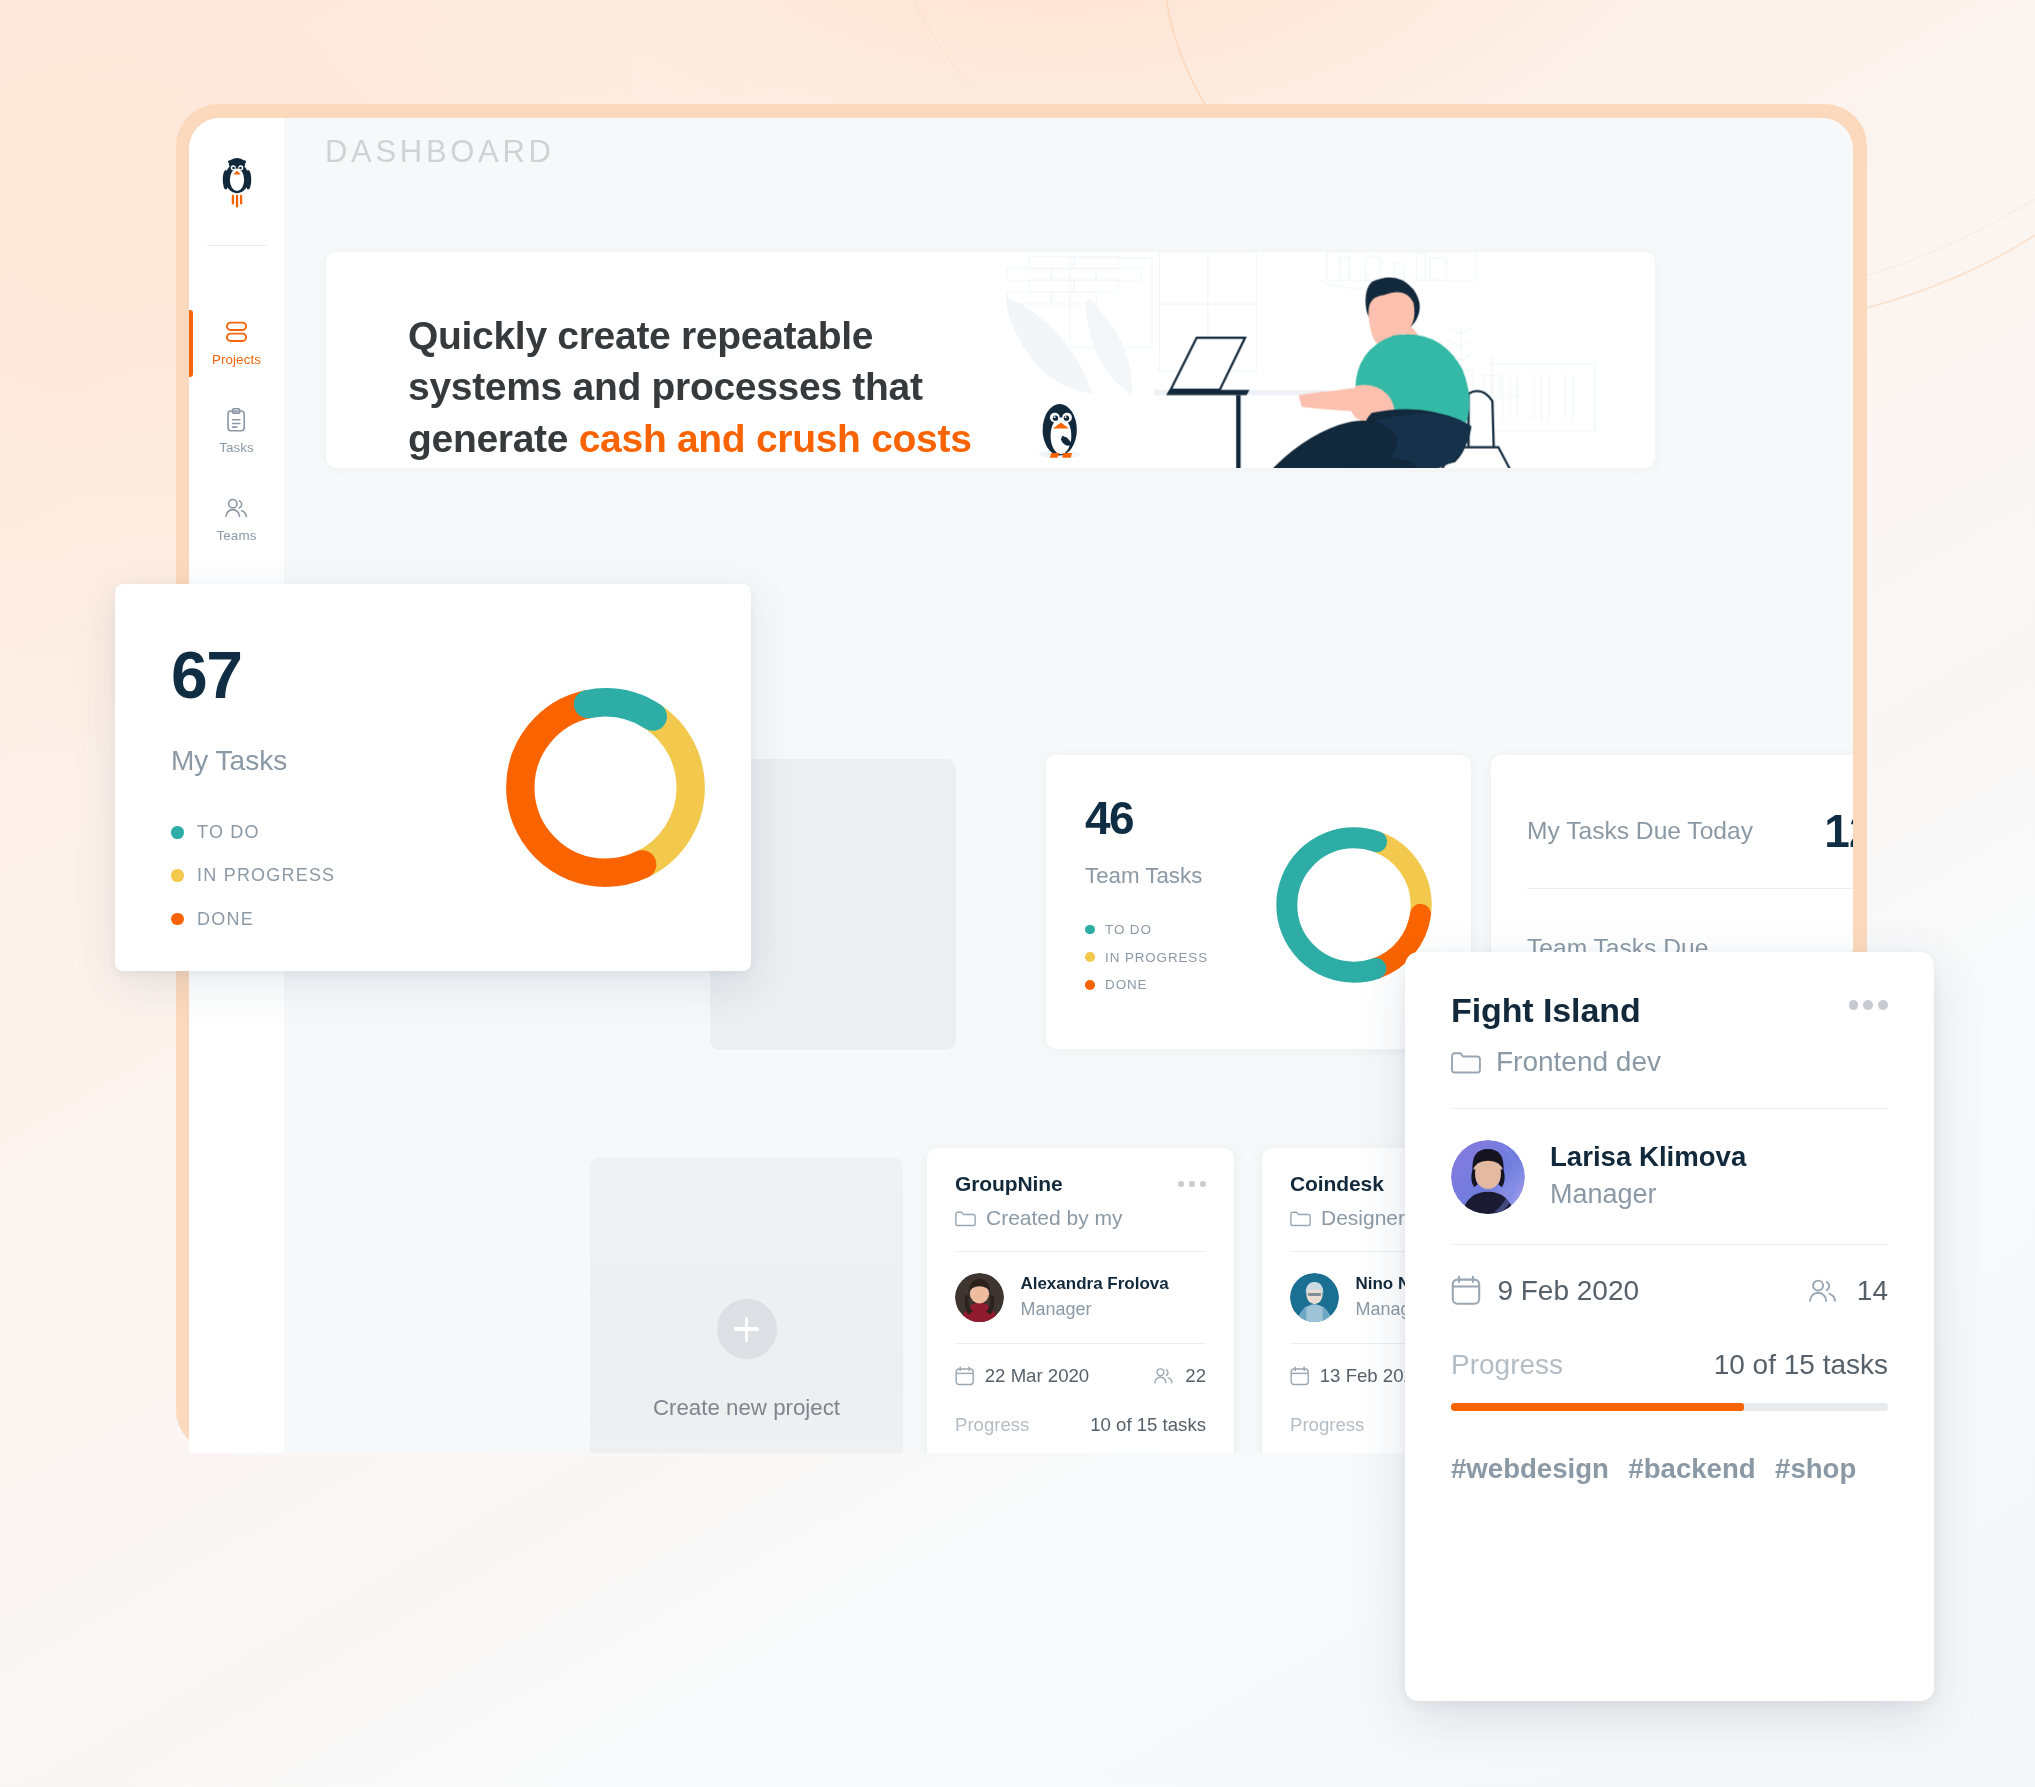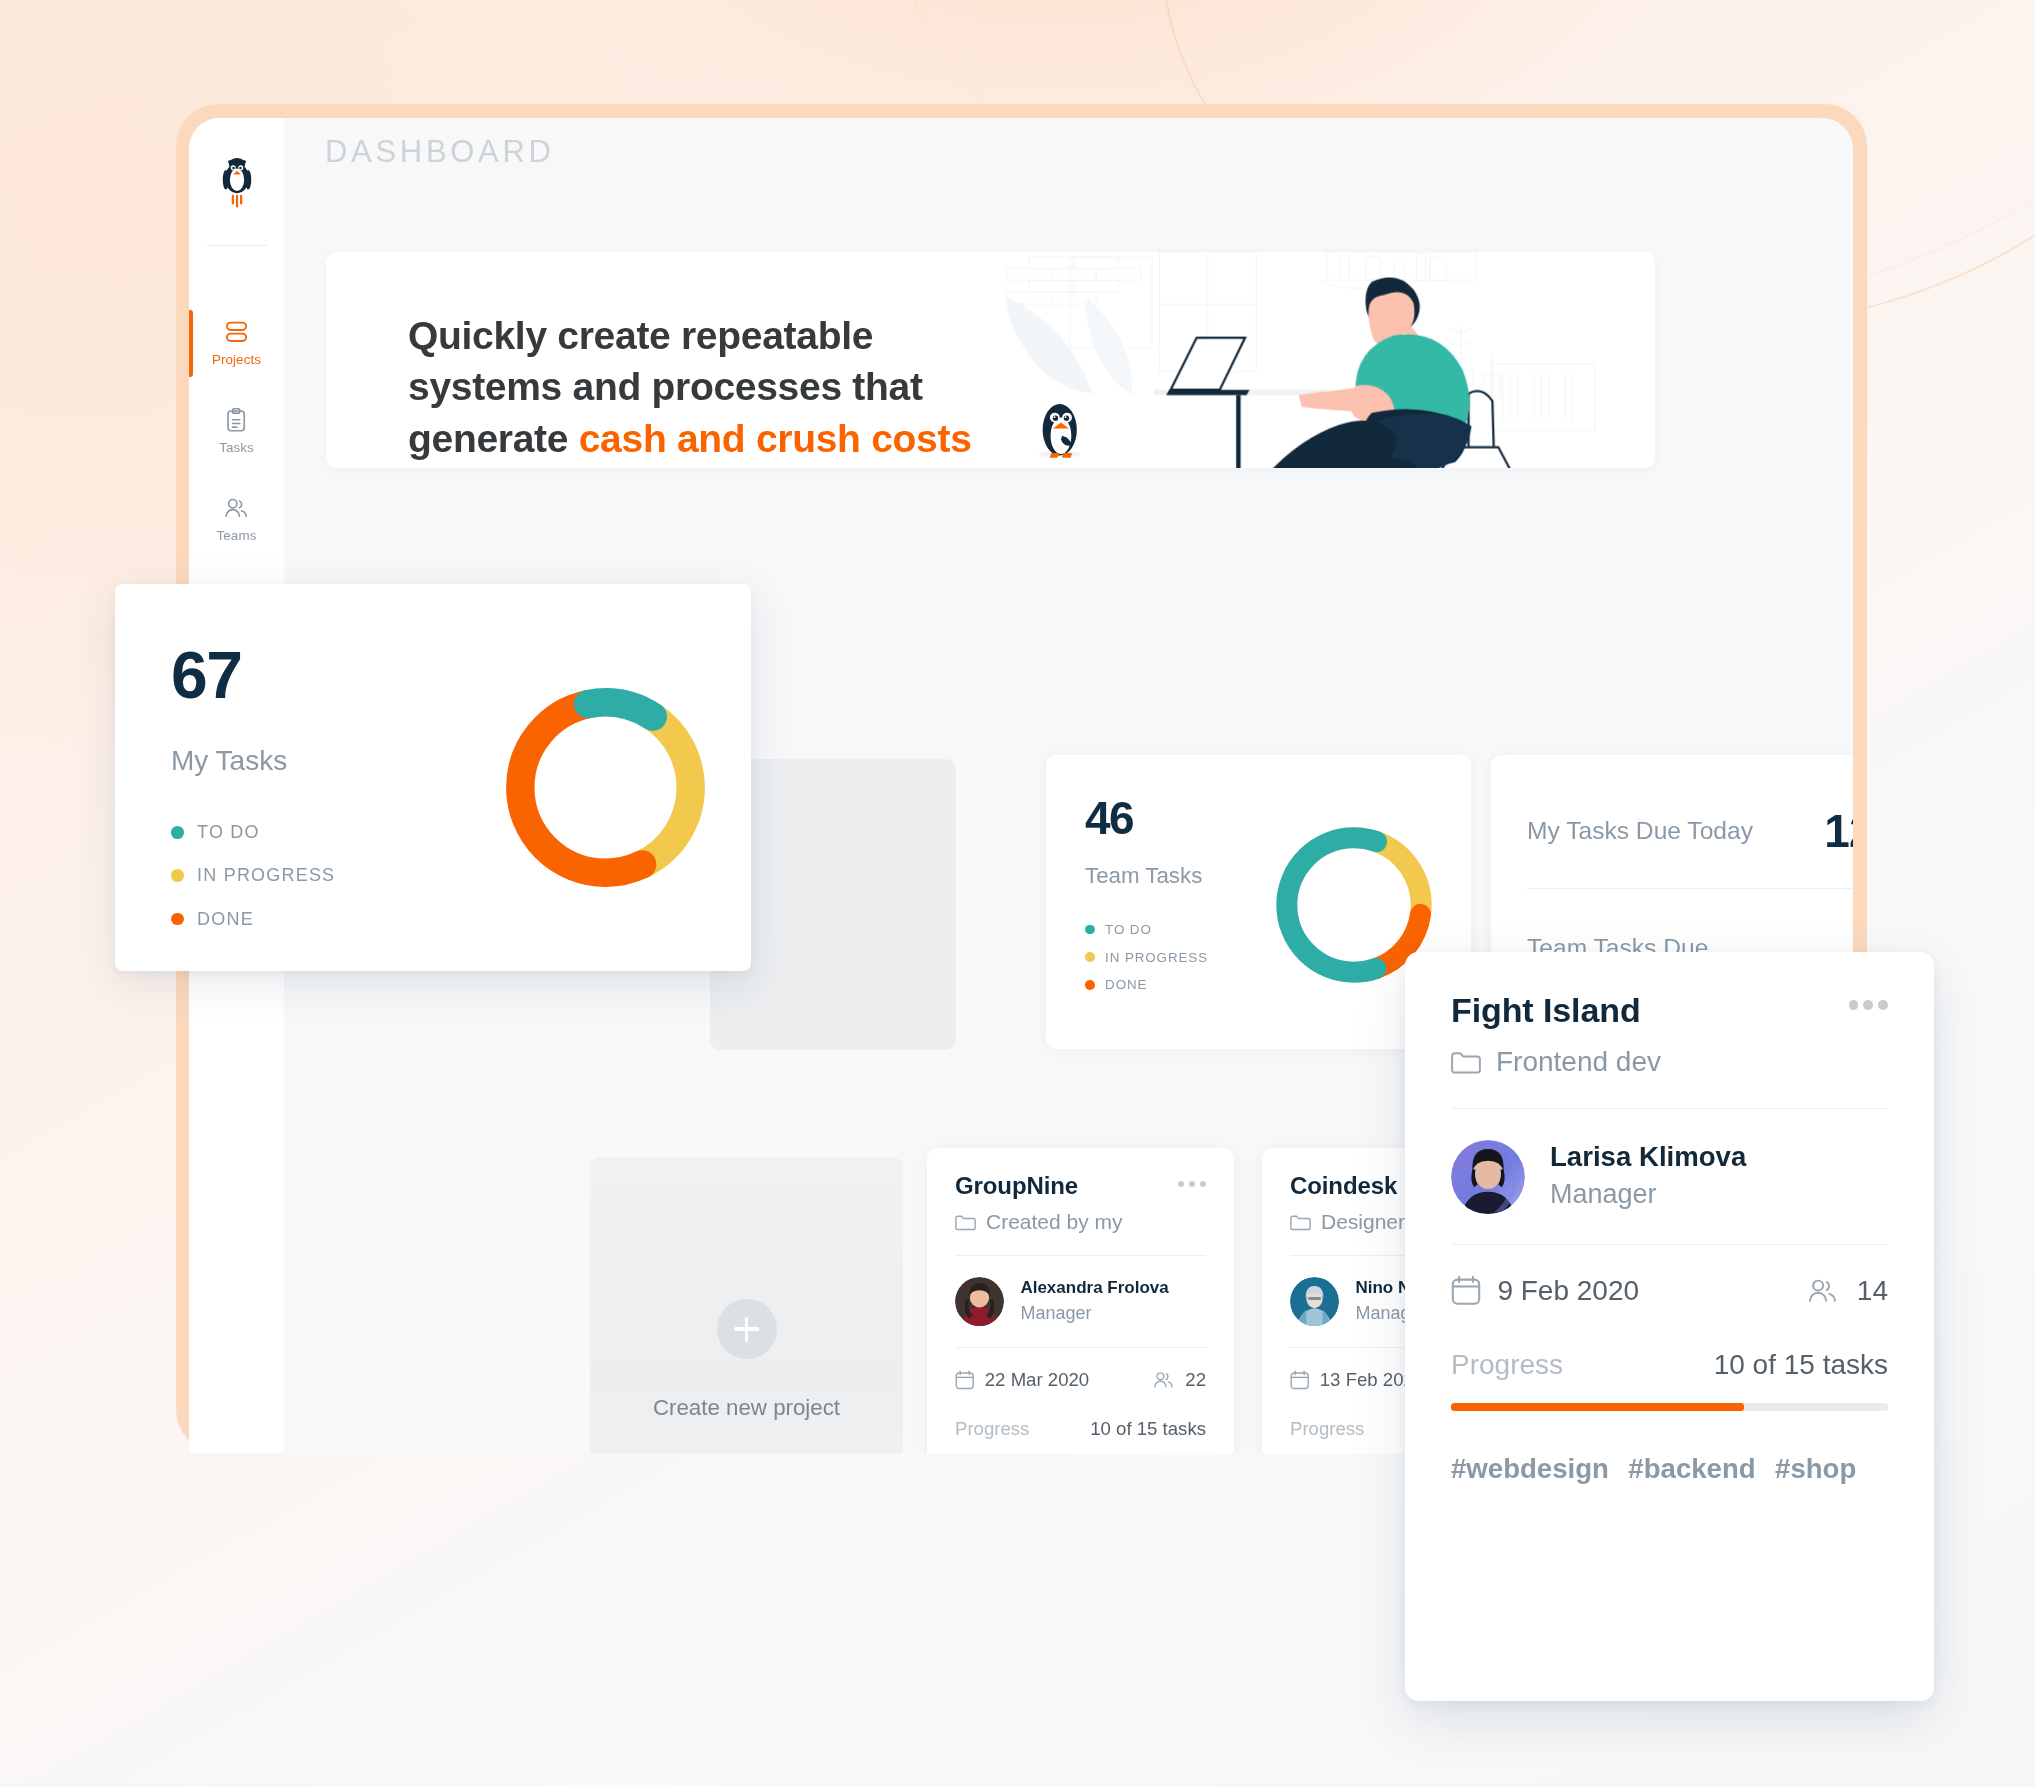--- a/index.html
+++ b/index.html
@@ -150,21 +150,21 @@
   .pcard{
     position:absolute;top:1030px;width:307px;height:419px;
     background:#fff;border-radius:10.4px;
     box-shadow:0 2.2px 13.4px rgba(40,60,90,.06);
     padding:24px 28px;box-sizing:border-box;
   }
   #pcard-1{left:738px;}
   #pcard-2{left:1073px;}
 
   .pcard-head{display:flex;align-items:flex-start;justify-content:space-between;}
-  .pcard-title{font-size:24px;font-weight:600;color:#12293c;letter-spacing:-0.1px;}
+  .pcard-title{font-size:21px;font-weight:600;color:#12293c;letter-spacing:-0.1px;}
   .dots{display:flex;gap:5.2px;align-items:center;padding-top:9px;cursor:pointer;}
   .dots i{width:6px;height:6px;border-radius:50%;background:#c5cbd1;display:block;}
   .pcard-folder{display:flex;align-items:center;gap:10px;margin-top:10.4px;}
   .pcard-folder span{font-size:21px;color:#8b99a6;}
   .hr{height:0.7px;background:#edf0f2;margin:21px 0;}
   .person{display:flex;align-items:center;gap:16.4px;}
   .avatar{width:49px;height:49px;border-radius:50%;flex:none;overflow:hidden;position:relative;}
   .p-name{font-size:17px;font-weight:600;color:#12293c;line-height:1.3;}
   .p-role{font-size:18px;color:#8b99a6;line-height:1.45;}
   .meta-row{display:flex;align-items:center;justify-content:space-between;margin-top:4.5px;}

